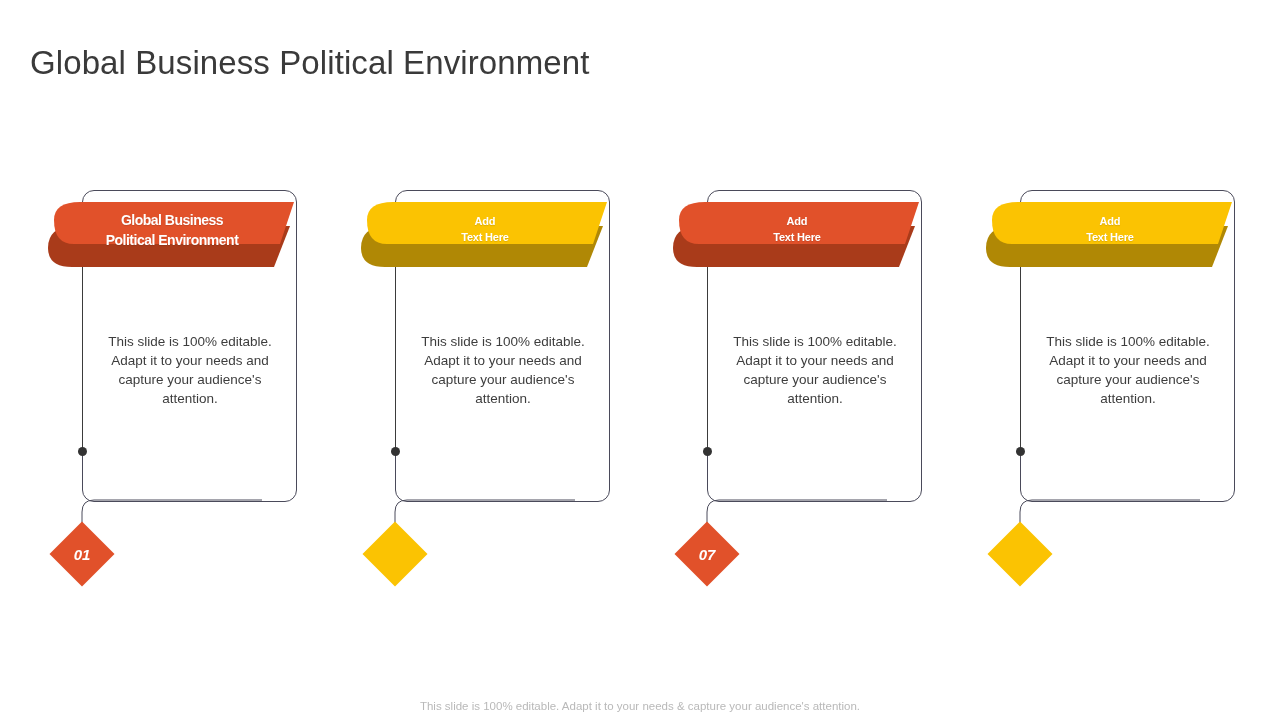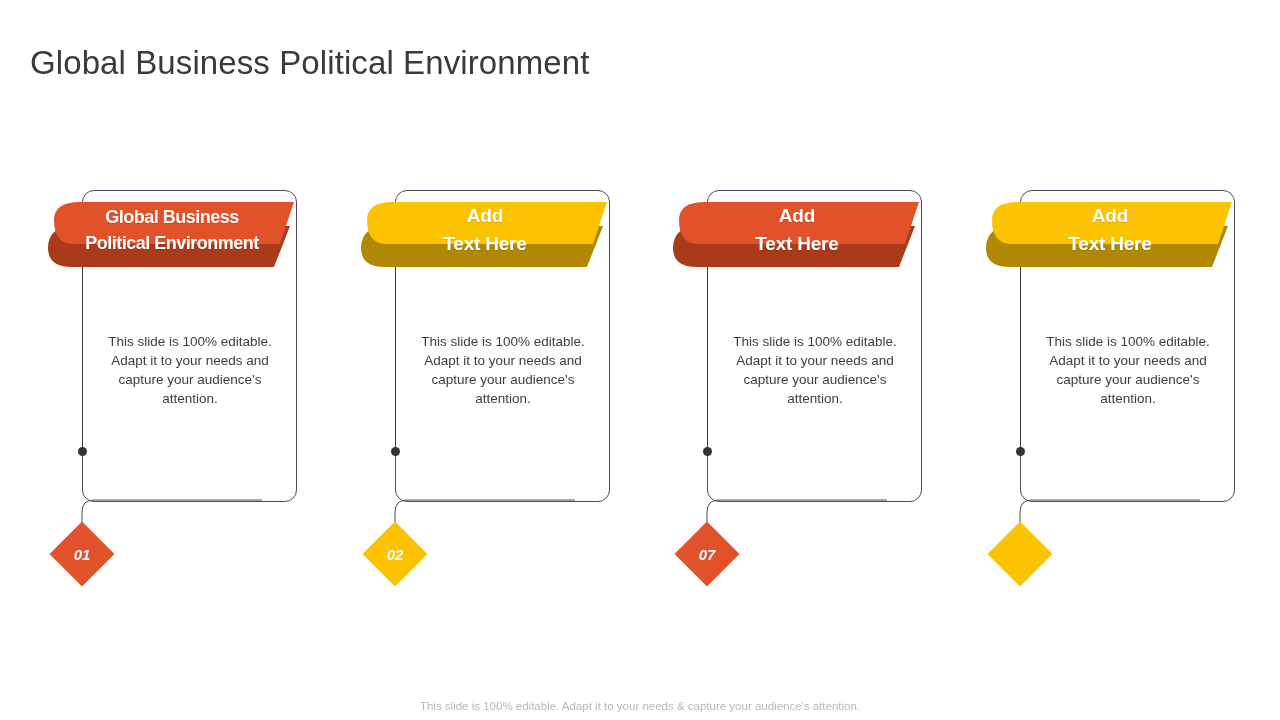--- a/index.html
+++ b/index.html
@@ -104,30 +104,30 @@
     position: absolute;
     left: 18px;
     top: 10px;
     width: 228px;
     height: 64px;
     display: flex;
     flex-direction: column;
     align-items: center;
     justify-content: center;
     color: #ffffff;
-    font-size: 19px;
+    font-size: 11px;
     font-weight: bold;
     line-height: 1.45;
     text-align: center;
     letter-spacing: -0.2px;
     text-shadow: 0 1px 1px rgba(0,0,0,0.12);
     pointer-events: none;
   }
   .ribbon-label span { display: block; white-space: nowrap; }
-  .ribbon-label.tight { font-size: 18px; letter-spacing: -0.5px; }
+  .ribbon-label.tight { font-size: 14px; letter-spacing: -0.5px; }
 
   
   .card-body {
     position: absolute;
     left: 52px;
     top: 130px;
     width: 196px;
     text-align: center;
     font-size: 13.5px;
     line-height: 1.42;
@@ -225,21 +225,20 @@
     </div>
 
     <div class="ribbon-label">
       <span>Add</span>
       <span>Text Here</span>
     </div>
 
     <p class="card-body">This slide is 100% editable. Adapt it to your needs and capture your audience's attention.</p>
 
     <div class="diamond" style="background:#FBC302"></div>
-    <div class="diamond-num">02</div>
   </div>
 
   <div class="card card-3">
     <div class="card-outline"></div>
     <div class="card-stem"></div>
     <div class="card-dot"></div>
 
     <div class="card-tail">
       <svg width="222" height="60" viewBox="0 0 222 60">
         <path d="M216,0 L48,0 Q36,0 36,12 L36,52" fill="none" stroke="#4A4A5A" stroke-width="1"></path>

